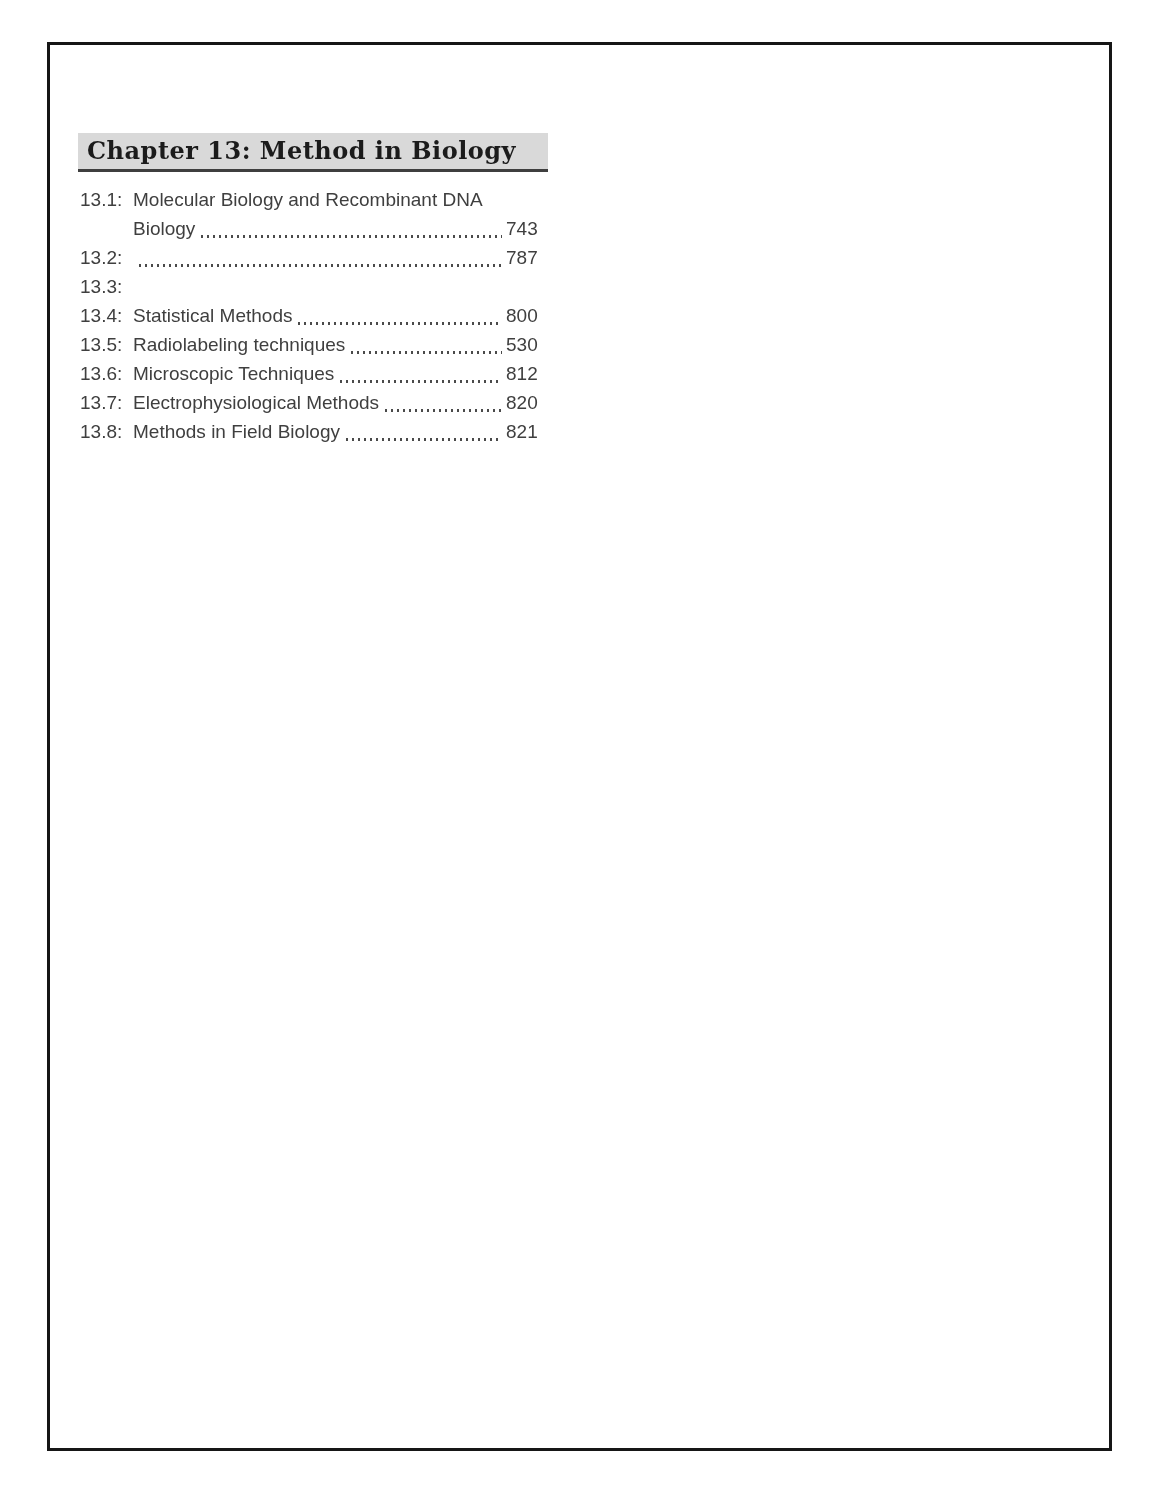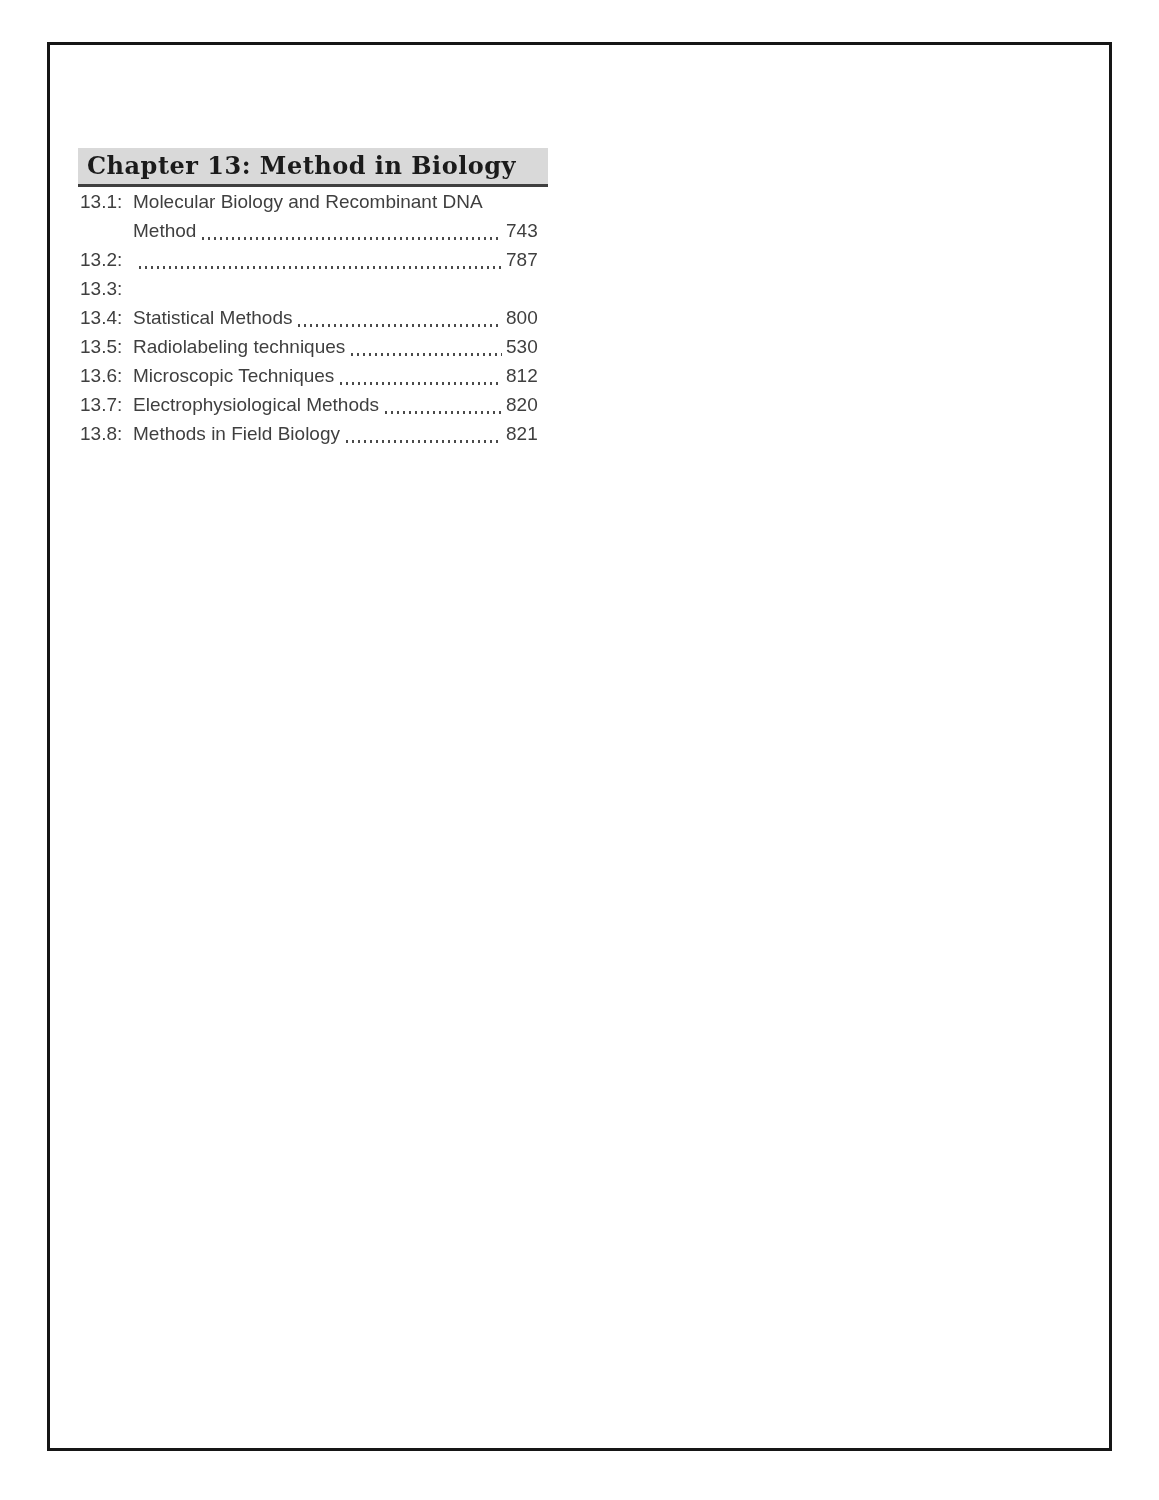--- a/index.html
+++ b/index.html
@@ -18,37 +18,38 @@
     left: 47px;
     top: 42px;
     width: 1059px;
     height: 1403px;
     border: 3px solid #161616;
     background: #ffffff;
   }
   .content {
     position: absolute;
     left: 78px;
-    top: 148px;
+    top: 133px;
     width: 470px;
   }
   .chapter-header {
     box-sizing: border-box;
     width: 470px;
     background: #d9d9d9;
     border-bottom: 3px solid #3f3f3f;
     padding: 3px 9px 4px 9px;
     font-family: "DejaVu Serif", serif;
     font-weight: bold;
     font-size: 24px;
     letter-spacing: 0.5px;
     color: #1b1b1b;
     white-space: nowrap;
   }
   .toc {
+    margin-top: 13px;
     margin-left: 2px;
     width: 460px;
     color: #3f3f3f;
     font-size: 19px;
   }
   .entry {
     display: flex;
     line-height: 29px;
   }
   .num {
@@ -94,21 +95,21 @@
     <span>Chapter 13: Method in Biology</span>
   </div>
   <div class="toc" id="toc">
       <div class="entry">
         <span class="num">13.1:</span>
         <div class="body">
           <div class="tline">
             <span class="title">Molecular Biology and Recombinant DNA</span>
           </div>
           <div class="tline">
-            <span class="title">Method</span>
+            <span class="title">Biology</span>
             <span class="leader"></span>
             <span class="pagenum">743</span>
           </div>
         </div>
       </div>
       <div class="entry">
         <span class="num">13.2:</span>
         <div class="body">
           <div class="tline">
             <span class="leader"></span>

